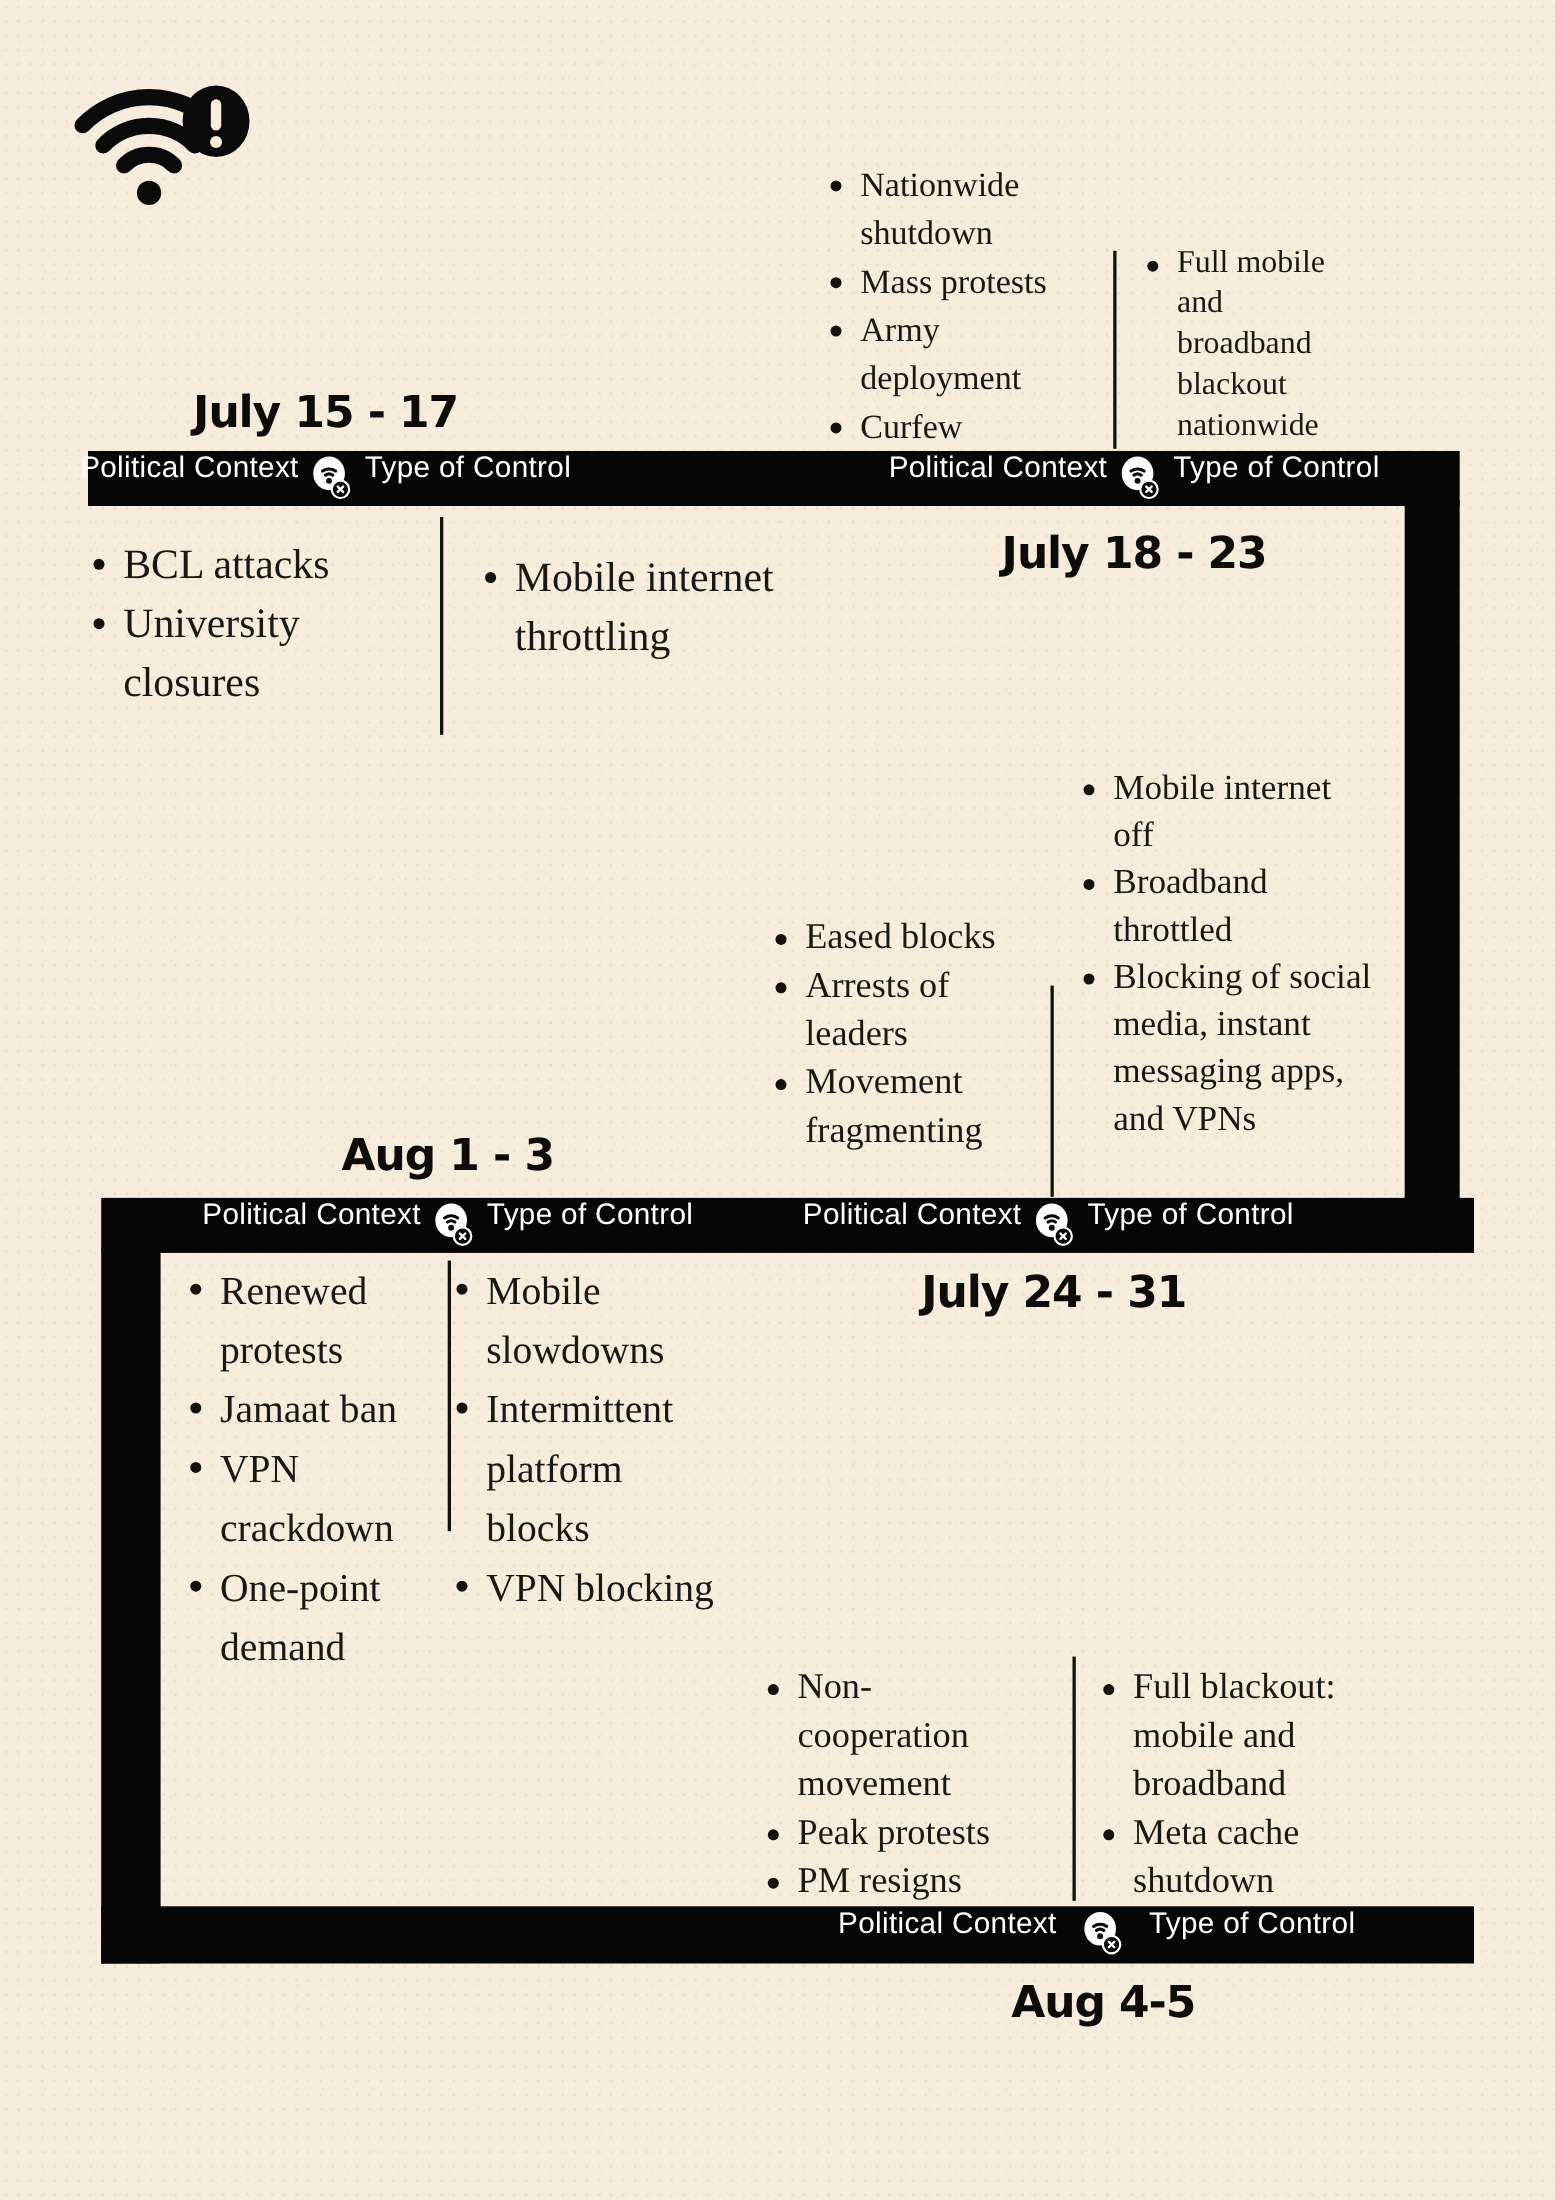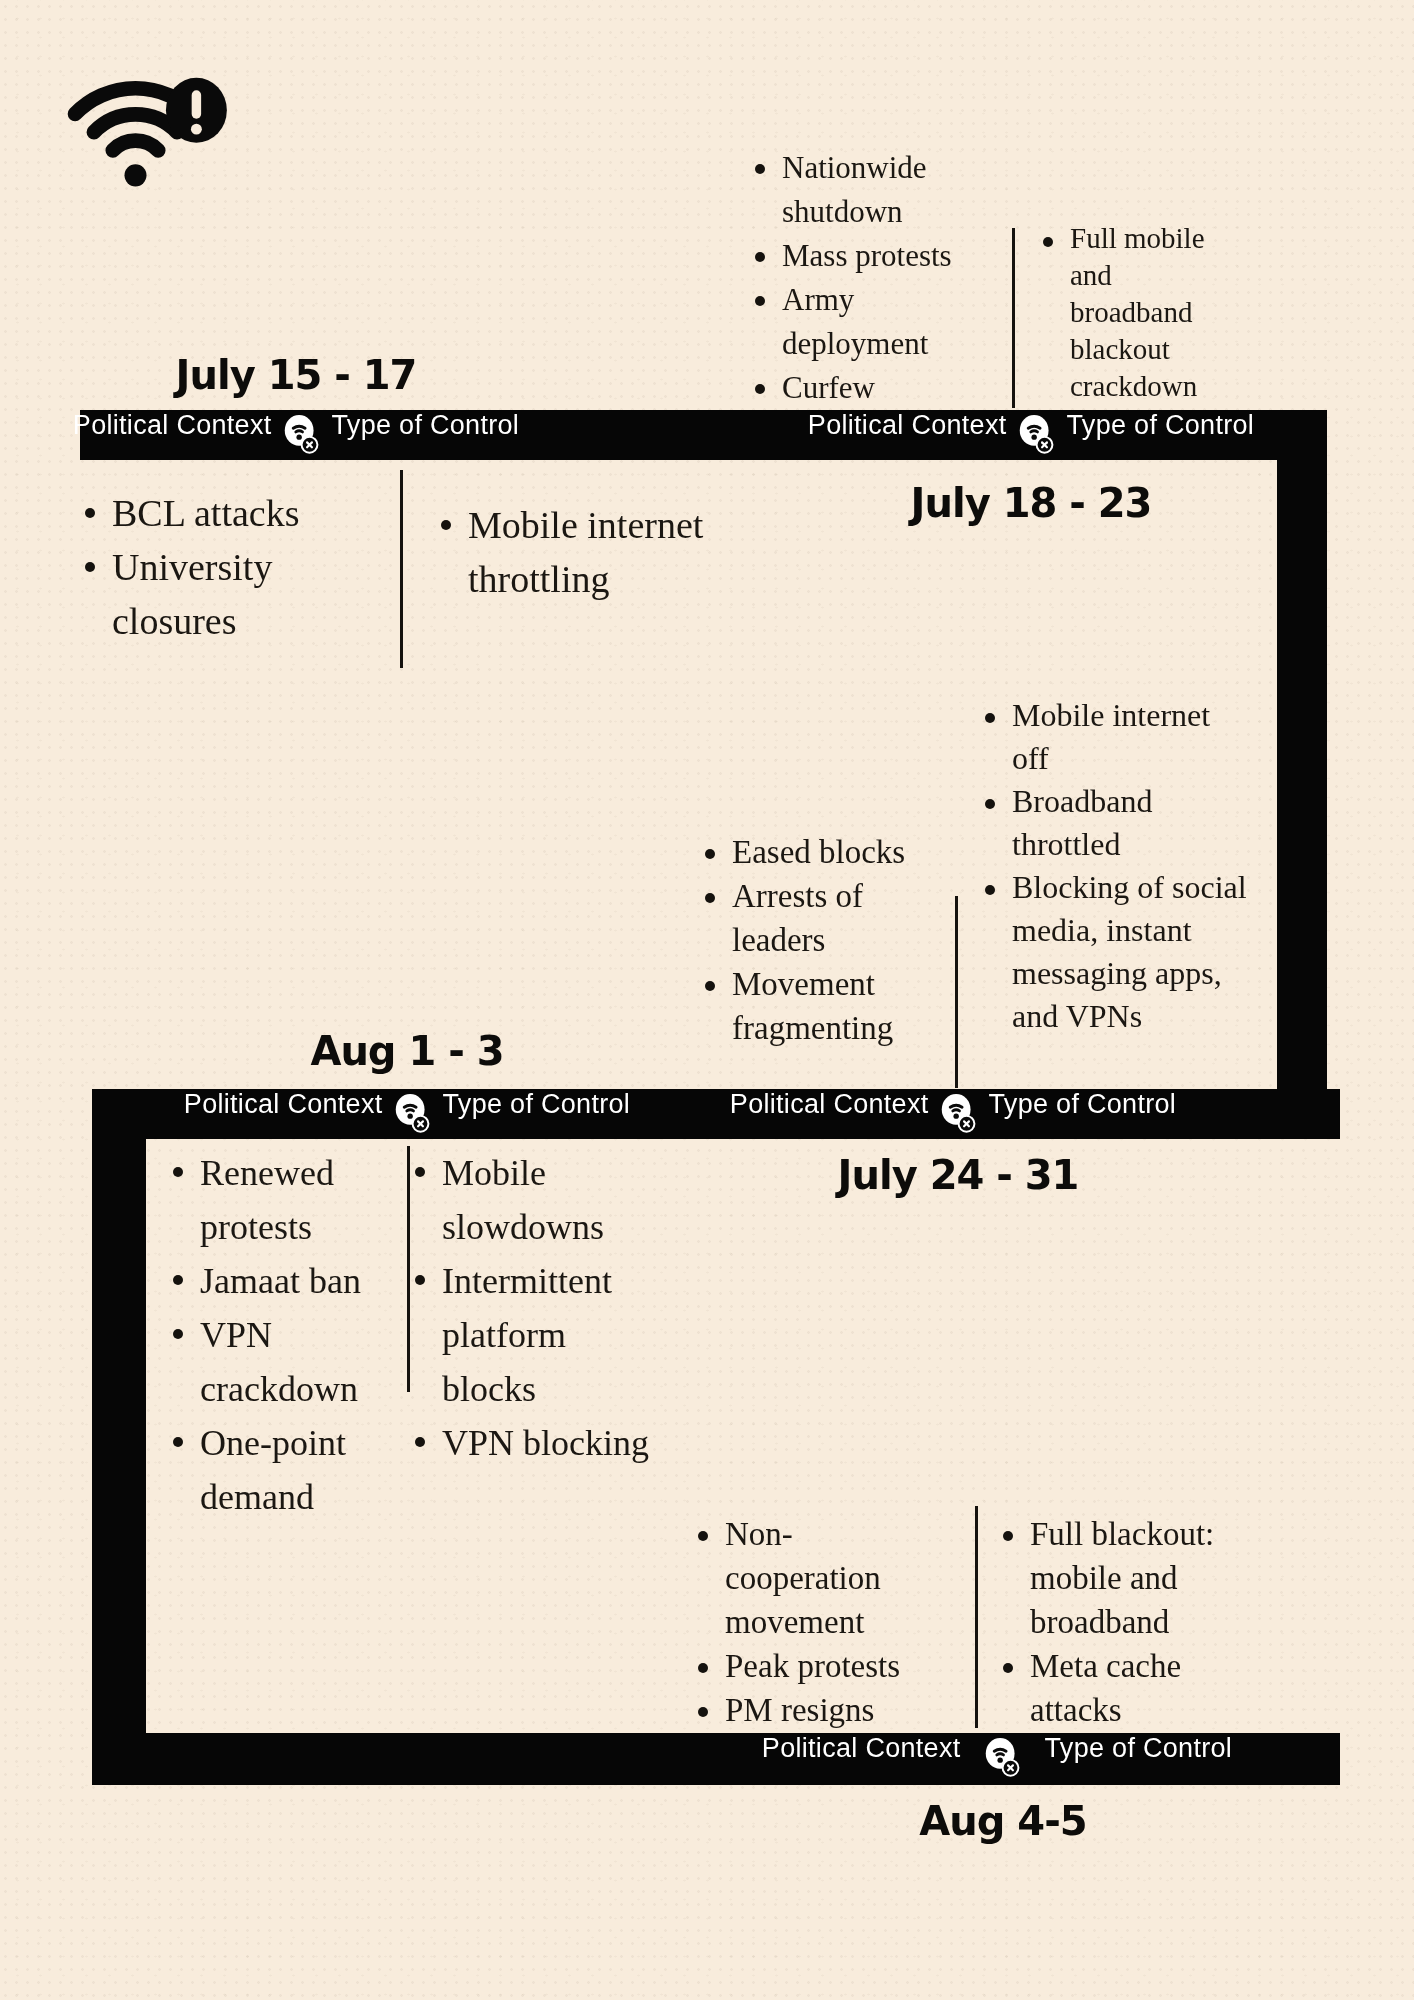--- a/index.html
+++ b/index.html
@@ -69,21 +69,21 @@
   </svg>
 
   <ul class="list fs31" style="left:752px;top:146px;width:235px">
       <li>Nationwide shutdown</li>
       <li>Mass protests</li>
       <li>Army deployment</li>
       <li>Curfew</li>
     </ul>
   <div class="vdiv" style="left:1012px;top:228px;height:180px"></div>
   <ul class="list fs29" style="left:1040px;top:220px;width:195px">
-      <li>Full mobile and broadband blackout crackdown</li>
+      <li>Full mobile and broadband blackout nationwide</li>
     </ul>
 
   <div class="heading" style="left:146px;top:352px;width:300px">July 15 - 17</div>
 
   <div class="bar" style="left:80px;top:410px;width:1247px;height:50px">
     <div class="bar-group" style="left:216px">
       <span class="bar-label">Political Context</span>
       <svg class="bar-icon" viewBox="0 0 40 46">
         <ellipse cx="17" cy="19" rx="16" ry="17" fill="#ffffff"></ellipse>
         <g stroke="#0a0a0a" stroke-width="3.2" stroke-linecap="round" fill="none">
@@ -200,21 +200,21 @@
     </ul>
 
   <ul class="list fs33" style="left:695px;top:1512px;width:245px">
       <li>Non-cooperation movement</li>
       <li>Peak protests</li>
       <li>PM resigns</li>
     </ul>
   <div class="vdiv" style="left:975px;top:1506px;height:222px"></div>
   <ul class="list fs33" style="left:1000px;top:1512px;width:265px">
       <li>Full blackout: mobile and broadband</li>
-      <li>Meta cache attacks</li>
+      <li>Meta cache shutdown</li>
     </ul>
 
   <div class="bar" style="left:92px;top:1733px;width:1248px;height:52px">
     <div class="bar-group wide" style="left:905px">
       <span class="bar-label">Political Context</span>
       <svg class="bar-icon" viewBox="0 0 40 46">
         <ellipse cx="17" cy="19" rx="16" ry="17" fill="#ffffff"></ellipse>
         <g stroke="#0a0a0a" stroke-width="3.2" stroke-linecap="round" fill="none">
           <path d="M13.3 20.7 A6.5 6.5 0 0 1 20.7 20.7"></path>
           <path d="M10.4 16.6 A11.5 11.5 0 0 1 23.6 16.6"></path>

